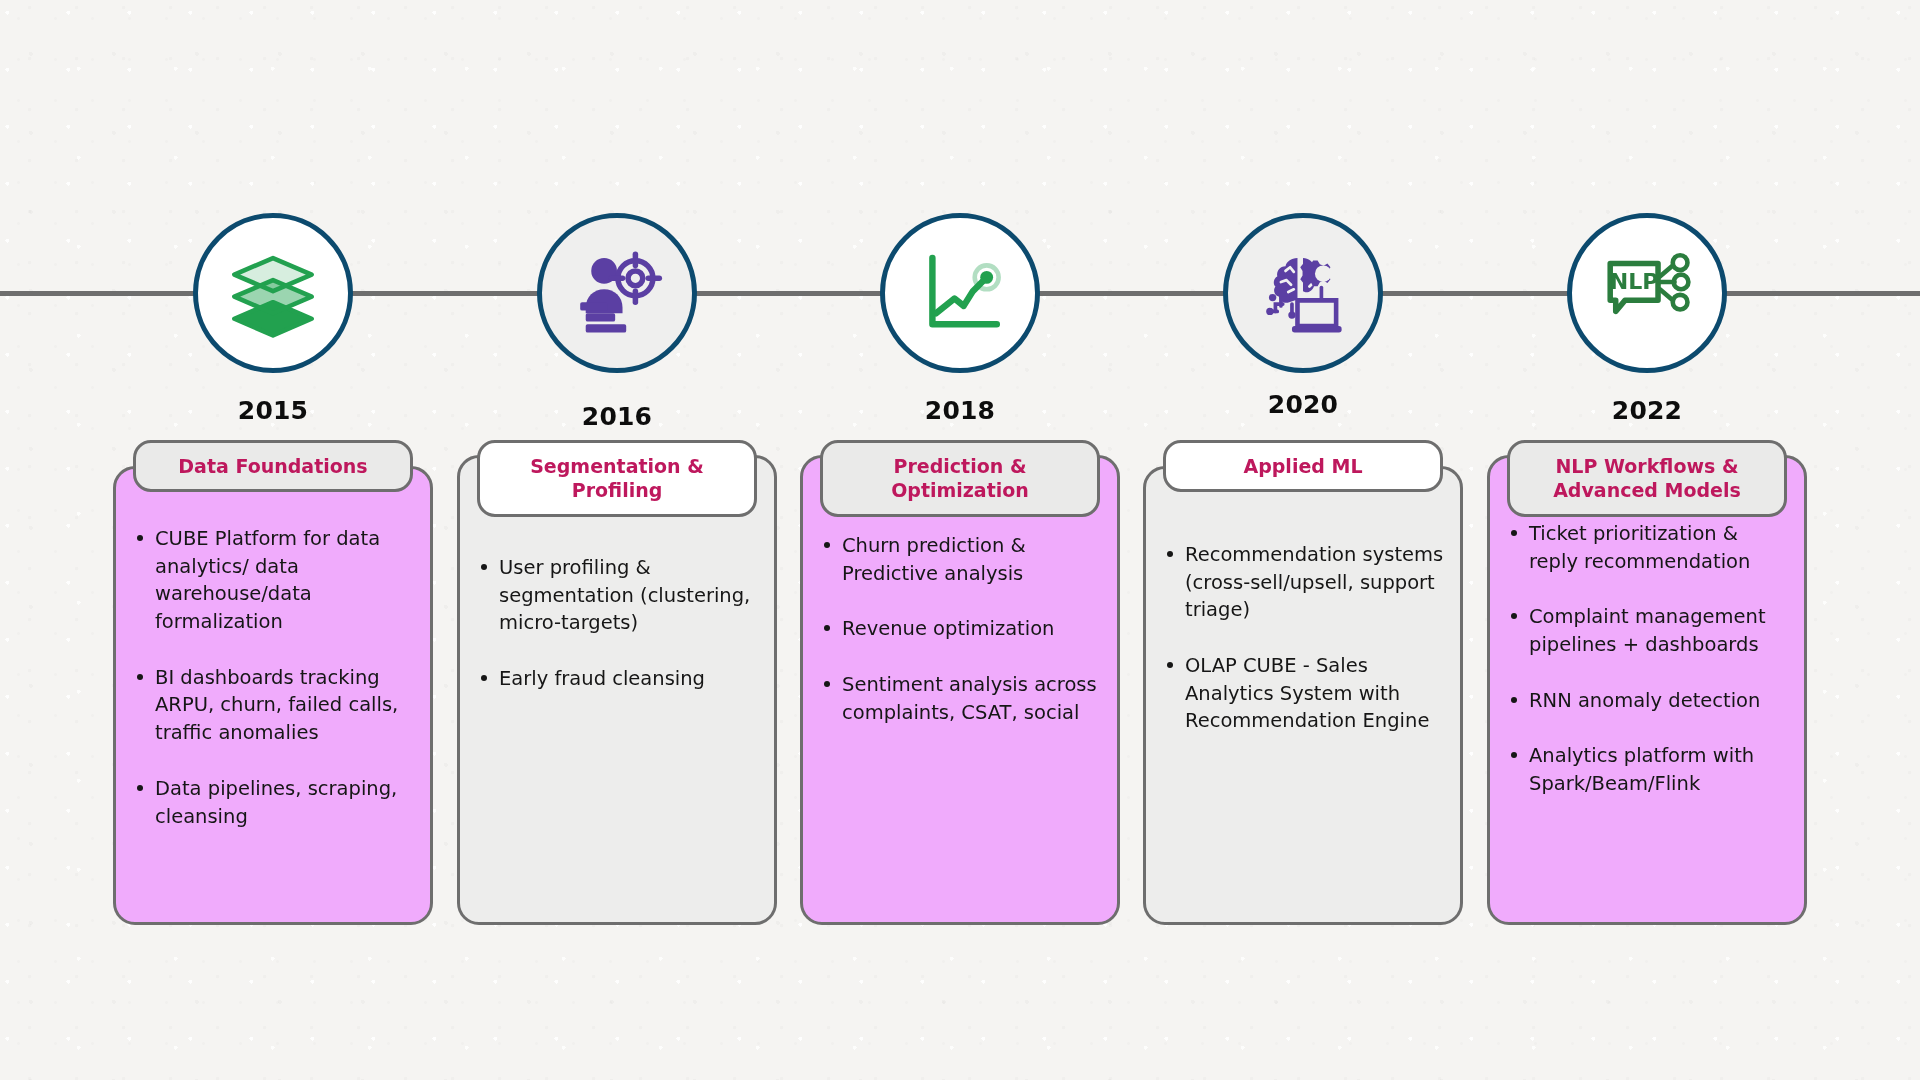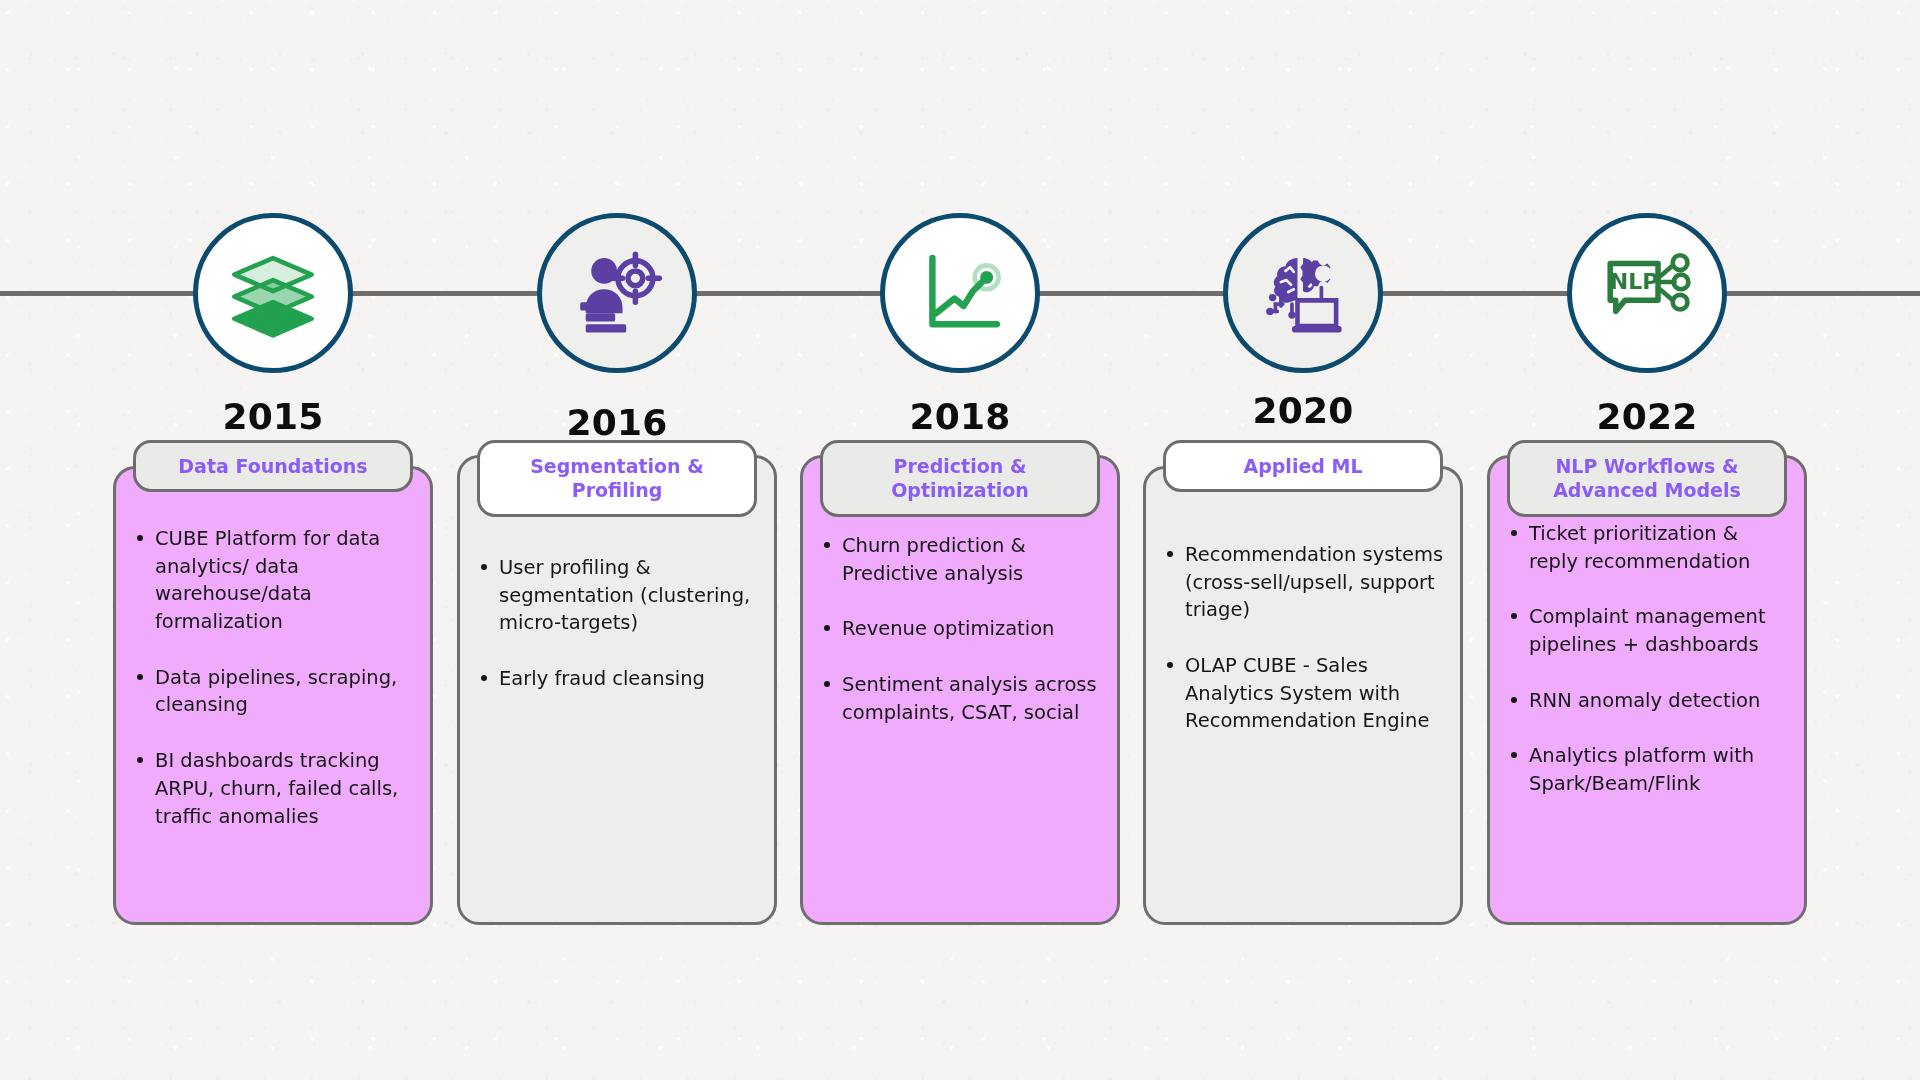--- a/index.html
+++ b/index.html
@@ -56,21 +56,21 @@
     box-sizing: content-box;
   }
   .stage.alt .node-circle { background: #efefee; }
 
   .node-icon { width: 92px; height: 92px; display:block; }
 
   .year-label {
     position: absolute;
     left: 0; right: 0;
     text-align: center;
-    font-size: 36px;
+    font-size: 25px;
     font-weight: 700;
     color: #0d0d0d;
     letter-spacing: .2px;
   }
 
   .card {
     position: absolute;
     left: 50%;
     margin-left: -160px;
     width: 320px;
@@ -87,21 +87,21 @@
     margin-left: -140px;
     width: 280px;
     border: 3px solid #6e6e6e;
     border-radius: 18px;
     background: #eaeae9;
     box-sizing: border-box;
     text-align: center;
     font-weight: 700;
     font-size: 19px;
     line-height: 1.28;
-    color: #8b5cf6;
+    color: #be185d;
     padding: 11px 24px;
     z-index: 3;
   }
   .stage.alt .card-header { background: #ffffff; }
 
   .card-body {
     padding: 0 16px 22px 14px;
     margin: 0;
   }
   .bullets {
@@ -145,22 +145,22 @@
       <polygon points="50,12 8,30 50,48 92,30" fill="#22a14f" fill-opacity="0.18"></polygon>
     </g>
           </svg>
         </span>
     </div>
     <div class="year-label" style="top:396px">2015</div>
     <div class="card" style="top:466px; height:459px">
       <div class="card-body" style="padding-top:56px">
         <ul class="bullets">
             <li>CUBE Platform for data analytics/ data warehouse/data formalization</li>
+            <li>BI dashboards tracking ARPU, churn, failed calls, traffic anomalies</li>
             <li>Data pipelines, scraping, cleansing</li>
-            <li>BI dashboards tracking ARPU, churn, failed calls, traffic anomalies</li>
           </ul>
       </div>
     </div>
     <div class="card-header" style="top:440px">Data Foundations</div>
   </div>
     <div class="stage alt" style="left: 445px;">
     <div class="node-circle">
       <span>
           <svg class="node-icon" viewBox="0 0 100 100">
     <g fill="#5b3fa3">

